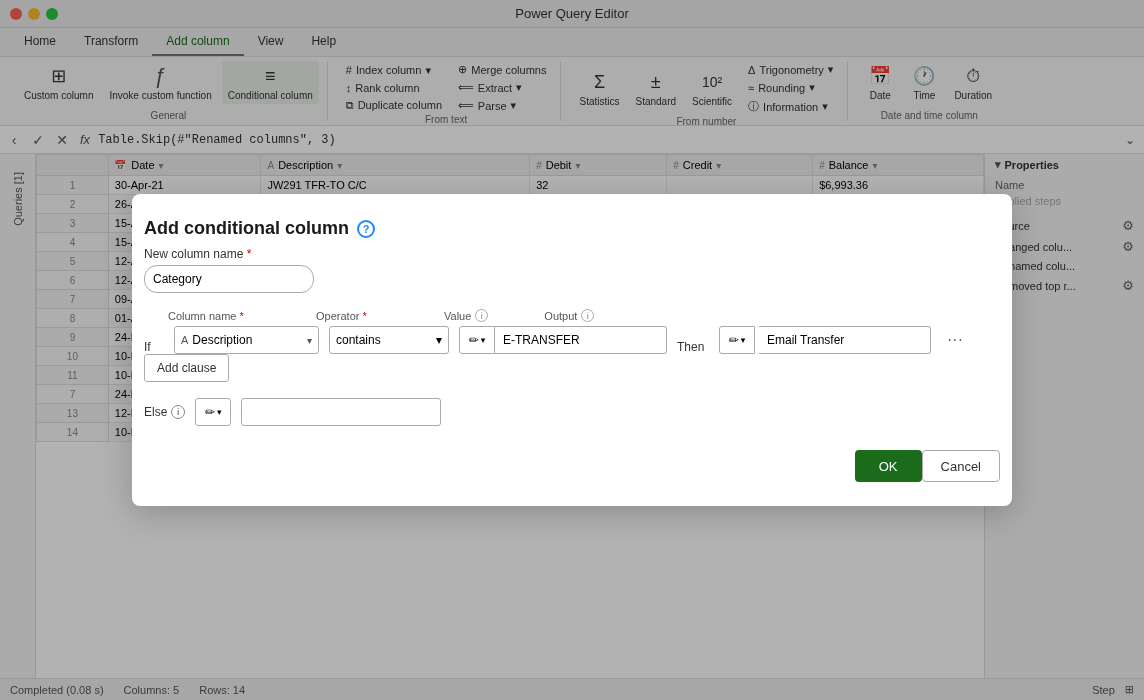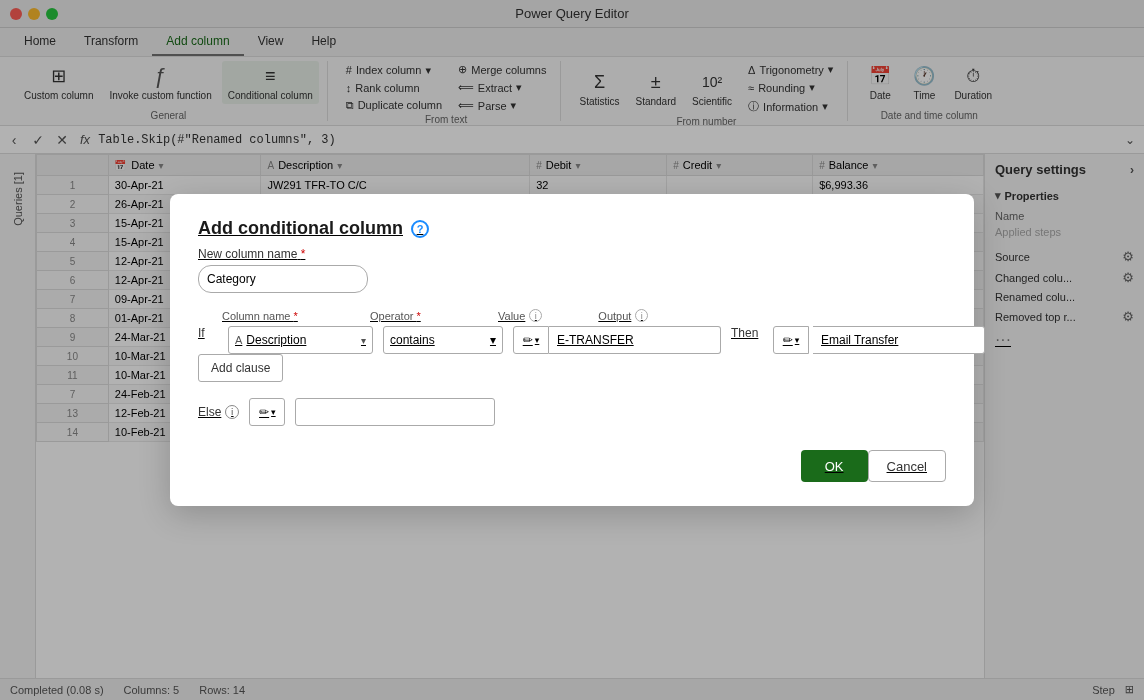--- a/index.html
+++ b/index.html
@@ -334,25 +334,24 @@
       display: flex;
       align-items: center;
       justify-content: center;
       z-index: 100;
     }
 
     
     .dialog {
       background: white;
       border-radius: 8px;
-      padding: 24px 28px;
-      width: 804px;
+      padding: 24px 12px;
+      width: 880px;
       max-width: 90%;
       box-shadow: 0 8px 32px rgba(0,0,0,0.2);
-      text-decoration: underline;
     }
     .dialog-title-row {
       display: flex;
       align-items: center;
       gap: 8px;
       margin-bottom: 8px;
     }
     .dialog-title {
       font-size: 18px;
       font-weight: 600;
@@ -389,21 +388,21 @@
       border-radius: 13px;
       padding: 4px 8px;
       font-size: 12px;
       outline: none;
       margin-bottom: 16px;
     }
 
     
     .condition-row {
       display: flex;
-      align-items: flex-start;
+      align-items: flex-end;
       gap: 10px;
       margin-bottom: 0;
     }
     .if-label {
       font-size: 12px;
       color: #333;
       min-width: 20px;
     }
     .select-box {
       height: 28px;
@@ -893,24 +892,20 @@
       <td></td>
       <td></td>
       <td></td>
     </tr>
             </tbody>
         </table>
       </div>
     </div>
 
     <div class="right-panel">
-      <div class="right-panel-header">
-        <span>Query settings</span>
-        <span class="collapse-icon">›</span>
-      </div>
       <div class="right-panel-section">
         <span class="arrow">▾</span>
         <span>Properties</span>
       </div>
       <div class="properties-section">
         <div class="properties-label">Name</div>
       </div>
       <div style="padding: 0 10px; font-size:11px; color:#aaa; margin-bottom:8px;">
         <span>Applied steps</span>
       </div>

